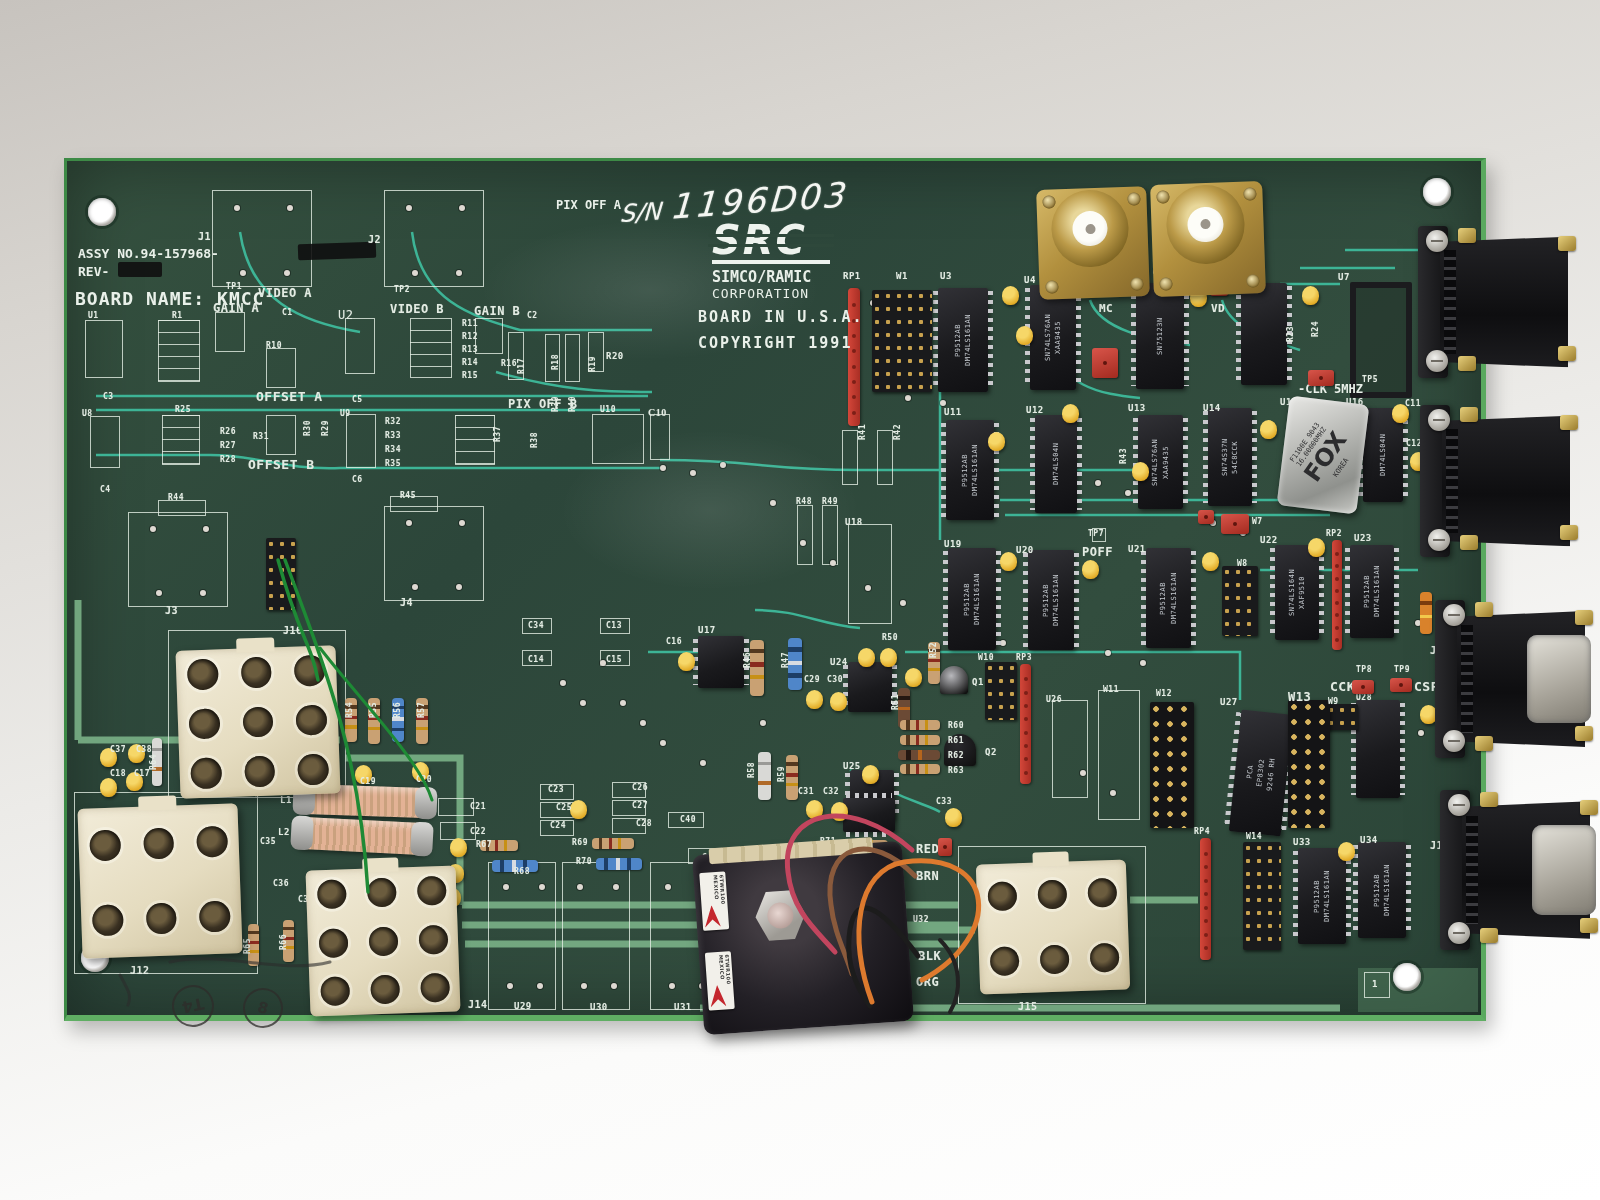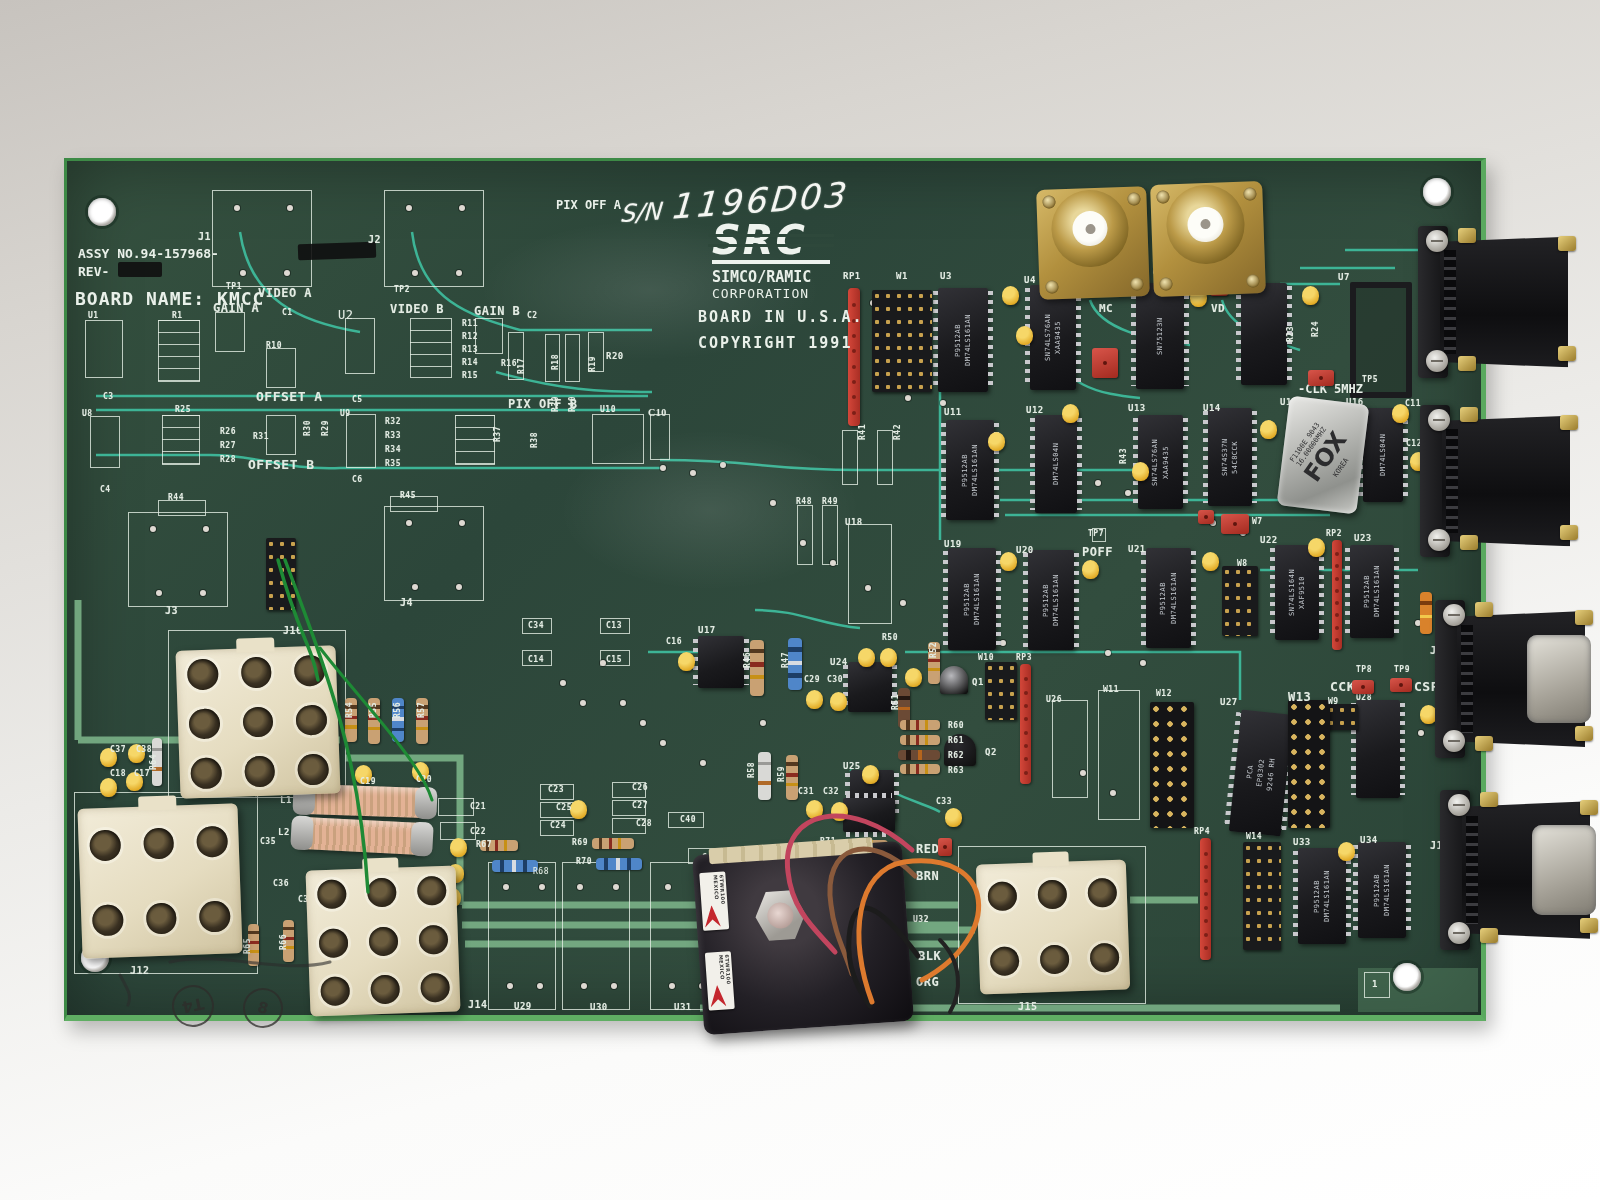--- a/index.html
+++ b/index.html
@@ -375,21 +375,21 @@
     <div class="silk" style="position: absolute; left: 468px; top: 1000px; font-size: 10px; font-weight: bold;">J14</div>
     <div class="silk" style="position: absolute; left: 470px; top: 803px; font-size: 8px; font-weight: bold;">C21</div>
     <div class="silk" style="position: absolute; left: 470px; top: 828px; font-size: 8px; font-weight: bold;">C22</div>
     <div class="silk" style="position: absolute; left: 548px; top: 786px; font-size: 8px; font-weight: bold;">C23</div>
     <div class="silk" style="position: absolute; left: 556px; top: 804px; font-size: 8px; font-weight: bold;">C25</div>
     <div class="silk" style="position: absolute; left: 550px; top: 822px; font-size: 8px; font-weight: bold;">C24</div>
     <div class="silk" style="position: absolute; left: 632px; top: 784px; font-size: 8px; font-weight: bold;">C26</div>
     <div class="silk" style="position: absolute; left: 632px; top: 802px; font-size: 8px; font-weight: bold;">C27</div>
     <div class="silk" style="position: absolute; left: 636px; top: 820px; font-size: 8px; font-weight: bold;">C28</div>
     <div class="silk" style="position: absolute; left: 476px; top: 841px; font-size: 8px; font-weight: bold;">R67</div>
-    <div class="silk" style="position: absolute; left: 533px; top: 868px; font-size: 8px; font-weight: normal;">R68</div>
+    <div class="silk" style="position: absolute; left: 514px; top: 868px; font-size: 8px; font-weight: bold;">R68</div>
     <div class="silk" style="position: absolute; left: 572px; top: 839px; font-size: 8px; font-weight: bold;">R69</div>
     <div class="silk" style="position: absolute; left: 576px; top: 858px; font-size: 8px; font-weight: bold;">R70</div>
     <div class="silk" style="position: absolute; left: 680px; top: 816px; font-size: 8px; font-weight: bold;">C40</div>
     <div class="silk" style="position: absolute; left: 702px; top: 854px; font-size: 8px; font-weight: bold;">C41</div>
     <div class="silk" style="position: absolute; left: 514px; top: 1002px; font-size: 9px; font-weight: bold;">U29</div>
     <div class="silk" style="position: absolute; left: 590px; top: 1003px; font-size: 9px; font-weight: bold;">U30</div>
     <div class="silk" style="position: absolute; left: 674px; top: 1003px; font-size: 9px; font-weight: bold;">U31</div>
     <div class="silk" style="position: absolute; left: 820px; top: 838px; font-size: 8px; font-weight: bold;">R71</div>
     <div class="silk" style="position: absolute; left: 818px; top: 856px; font-size: 8px; font-weight: bold;">R72</div>
     <div class="silk" style="position: absolute; left: 916px; top: 843px; font-size: 12px; font-weight: bold;">RED</div>

